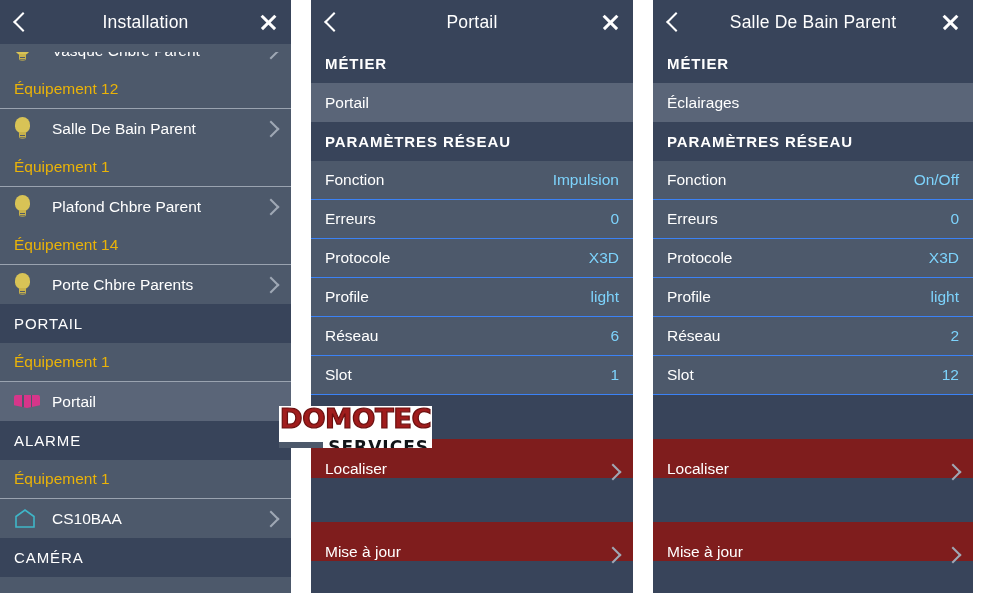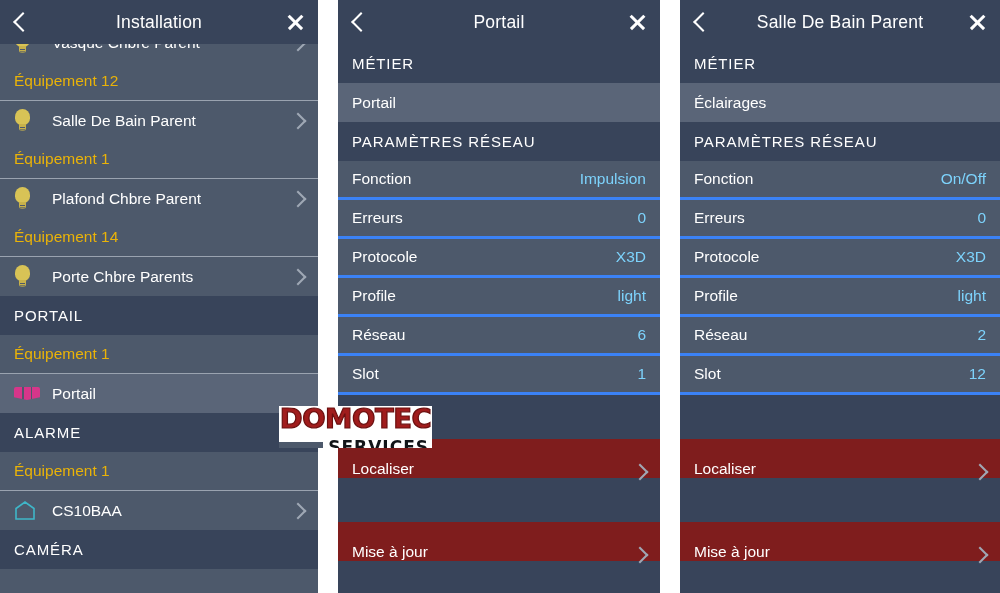--- a/index.html
+++ b/index.html
@@ -23,21 +23,21 @@
 
   
   .panel {
     position: relative;
     height: 593px;
     background: #4d596b;
     overflow: hidden;
     display: flex;
     flex-direction: column;
   }
-  .panel-left   { width: 318px; }
+  .panel-left   { width: 291px; gap: 8px; }
   .gap          { width: 20px; background: #ffffff; height: 593px; flex: 0 0 20px; }
   .panel-mid    { width: 322px; }
   .gap2         { width: 20px; background: #ffffff; height: 593px; flex: 0 0 20px; }
   .panel-right  { width: 320px; }
 
   
   .hdr {
     height: 44px;
     flex: 0 0 44px;
     background: #38445a;
@@ -181,32 +181,33 @@
   .home svg { display: block; }
 
   
   .drow {
     height: 39px;
     box-sizing: border-box;
     display: flex;
     align-items: center;
     padding: 0 14px;
     background: #4d596b;
-    border-bottom: 3px solid #3b82f6;
+    border-bottom: 1px solid #3b82f6;
     color: #ffffff;
     font-size: 15.5px;
   }
   .drow .k { flex: 1 1 auto; }
   .drow .v { color: #7dd3fc; }
   .drow.light { background: #5a6578; border-bottom: none; }
   .drow.hdrsec {
     background: #38445a;
     border-bottom: none;
     font-size: 15px;
     letter-spacing: .9px;
+    font-weight: bold;
   }
   .drow.nav { cursor: pointer; background: #7f1d1d; border-bottom: none; align-items: flex-end; }
   .drow.nav .cv { flex: 0 0 22px; display: flex; justify-content: flex-end; }
   .spacer { background: #38445a; }
   .sp44 { height: 44px; }
   .sp-tail { height: 37px; background: #38445a; }
 
   
   .watermark {
     position: absolute;

